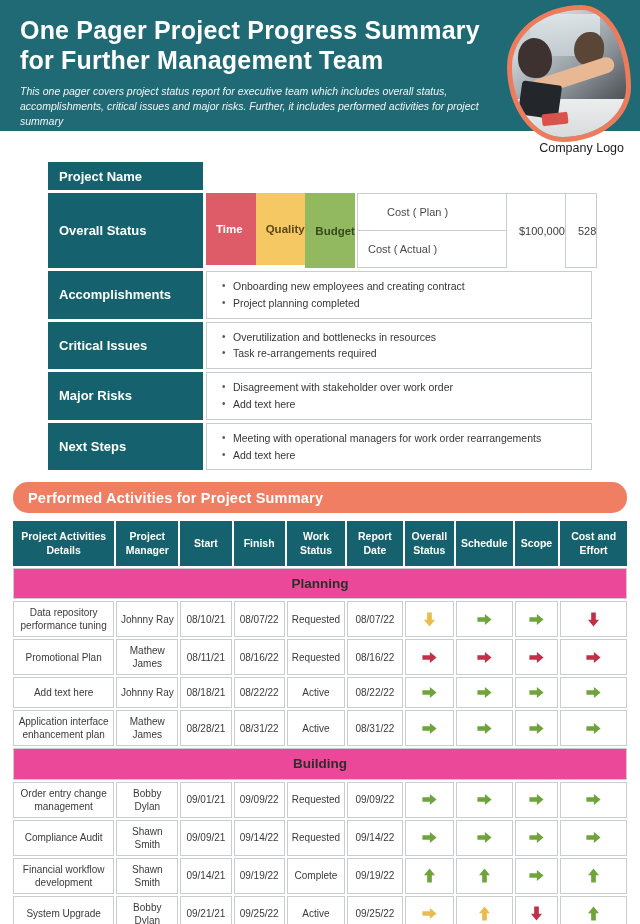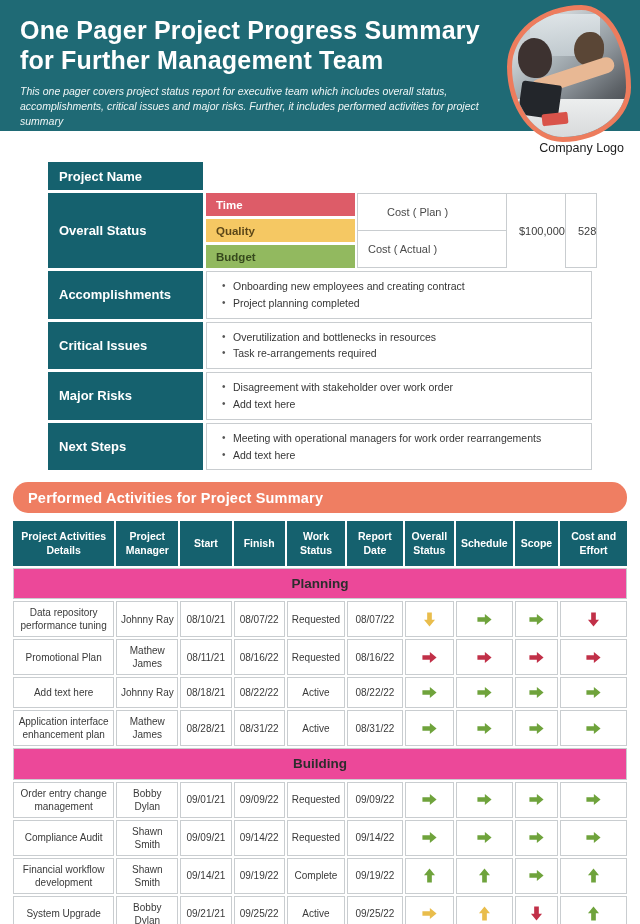--- a/index.html
+++ b/index.html
@@ -26,21 +26,21 @@
   
   .summary { width:544px; margin:7px auto 0 auto; }
   .srow { display:flex; margin-bottom:3px; }
   .slabel { width:155px; background:#15616e; color:#ffffff; font-weight:bold; font-size:13px;
     display:flex; align-items:center; padding-left:11px; flex-shrink:0; margin-right:3px; }
   .scontent { flex:1; border:1px solid #c9cdd0; background:#ffffff; }
   .scontent.gray { background:#e9e9e9; display:flex; align-items:center; }
   .project-abc { font-weight:bold; font-size:13px; color:#2f2f2f; padding-left:13px; }
 
   .overall-wrap { flex:1; display:flex; }
-  .chip-col { width:149px; display:flex; flex-direction:column; margin-right:2px; }
+  .chip-col { width:149px; display:flex; flex-direction:row; margin-right:2px; }
   .chip { flex:1; display:flex; align-items:center; padding-left:10px; font-weight:bold; font-size:11.5px; margin-bottom:3px; }
   .chip:last-child { margin-bottom:0; }
   .cost-col { width:150px; display:flex; flex-direction:column; }
   .cost-cell { flex:1; border:1px solid #c9cdd0; background:#fff; display:flex; align-items:center; padding-left:10px; font-size:11px; color:#4a4a4a; }
   .cost-col .cost-cell:first-child { border-bottom:none;padding-left:29px; }
   .val-col { flex:1; display:flex; flex-direction:row; }
   .val-cell { flex:1; border:1px solid #c9cdd0; border-left:none; background:#fff; display:flex; align-items:center; padding-left:12px; font-size:11px; color:#3c3c3c; }
   .val-col .val-cell:first-child { border-bottom:none; }
 
   .bullets { padding:6px 8px 6px 15px; }

